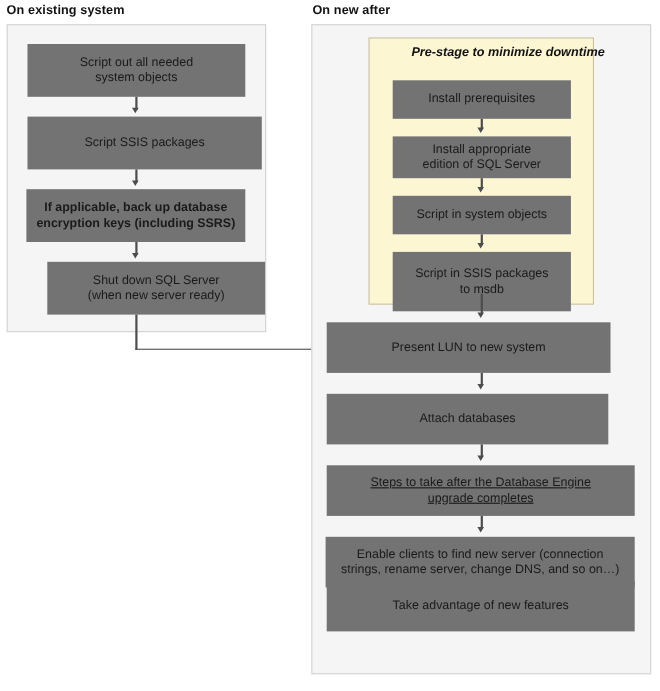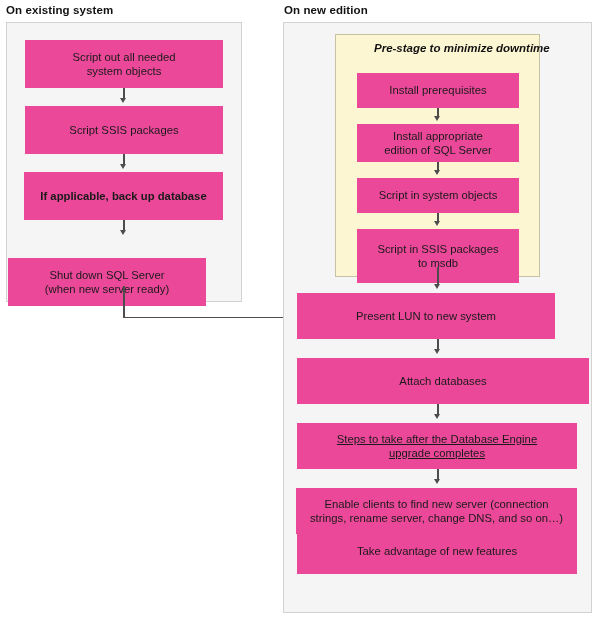--- a/index.html
+++ b/index.html
@@ -44,21 +44,21 @@
     font-size: 11.5px;
     font-weight: bold;
     font-style: italic;
     color: #121212;
     white-space: nowrap;
     margin-left: 29px;
   }
 
   .node {
     position: absolute;
-    background: #ec4899;
+    background: #737373;
     box-sizing: border-box;
     display: flex;
     align-items: center;
     justify-content: center;
     text-align: center;
     font-size: 11.3px;
     line-height: 14.5px;
     color: #1a1a1a;
     padding: 0 6px;
   }
@@ -100,48 +100,49 @@
 
 <div class="node" style="left:25px; top:40px; width:198px; height:48px;">
   <span>
     <span>Script out all needed</span>
     <span>system objects</span>
   </span>
 </div>
 <div class="arrow-v" style="left:123.3px; top:88px; height:12px;"></div>
 <div class="arrow-head-down" style="left:120.4px; top:98px;"></div>
 
-<div class="node" style="left:25px; top:106px; width:198px; height:48px;">
+<div class="node" style="left:25px; top:106px; width:213px; height:48px;">
   <span>
     <span>Script SSIS packages</span>
   </span>
 </div>
 <div class="arrow-v" style="left:123.3px; top:154px; height:12px;"></div>
 <div class="arrow-head-down" style="left:120.4px; top:164px;"></div>
 
 <div class="node" style="left:24px; top:172px; width:199px; height:48px;font-weight:bold;">
   <span>
     <span>If applicable, back up database</span>
+    <span>encryption keys (including SSRS)</span>
   </span>
 </div>
 <div class="arrow-v" style="left:123.3px; top:220px; height:12px;"></div>
 <div class="arrow-head-down" style="left:120.4px; top:230px;"></div>
 
-<div class="node" style="left:8px; top:238px; width:198px; height:48px;margin-top:20px;">
+<div class="node" style="left:43px; top:238px; width:198px; height:48px;">
   <span>
     <span>Shut down SQL Server</span>
     <span>(when new server ready)</span>
   </span>
 </div>
 
 <div class="conn-seg" style="left:123.3px; top:286px; width:1.4px; height:32px;"></div>
 <div class="conn-seg" style="left:123.3px; top:316.6px; width:166px; height:1.4px;"></div>
 <div class="arrow-head-right" style="left:288px; top:313.7px;"></div>
 
-<div class="panel-title" style="left:284px; top:4px;">On new edition</div>
+<div class="panel-title" style="left:284px; top:4px;">On new after</div>
 
 <div class="panel" style="left:283px; top:22px; width:309px; height:591px;"></div>
 
 <div class="prestage" style="left:335px; top:34px; width:205px; height:243px;"></div>
 <div class="prestage-title" style="left:345px; top:42px;">Pre-stage to minimize downtime</div>
 
 <div class="node" style="left:357px; top:73px; width:162px; height:35px;">
   <span>
     <span>Install prerequisites</span>
   </span>
@@ -177,21 +178,21 @@
 <div class="arrow-head-down" style="left:434.4px; top:284px;"></div>
 
 <div class="node" style="left:297px; top:293px; width:258px; height:46px;">
   <span>
     <span>Present LUN to new system</span>
   </span>
 </div>
 <div class="arrow-v" style="left:437.3px; top:339px; height:12px;"></div>
 <div class="arrow-head-down" style="left:434.4px; top:349px;"></div>
 
-<div class="node" style="left:297px; top:358px; width:292px; height:46px;">
+<div class="node" style="left:297px; top:358px; width:256px; height:46px;">
   <span>
     <span>Attach databases</span>
   </span>
 </div>
 <div class="arrow-v" style="left:437.3px; top:404px; height:12px;"></div>
 <div class="arrow-head-down" style="left:434.4px; top:414px;"></div>
 
 <div class="node" style="left:297px; top:423px; width:280px; height:46px;text-decoration:underline;">
   <span>
     <span>Steps to take after the Database Engine</span>

